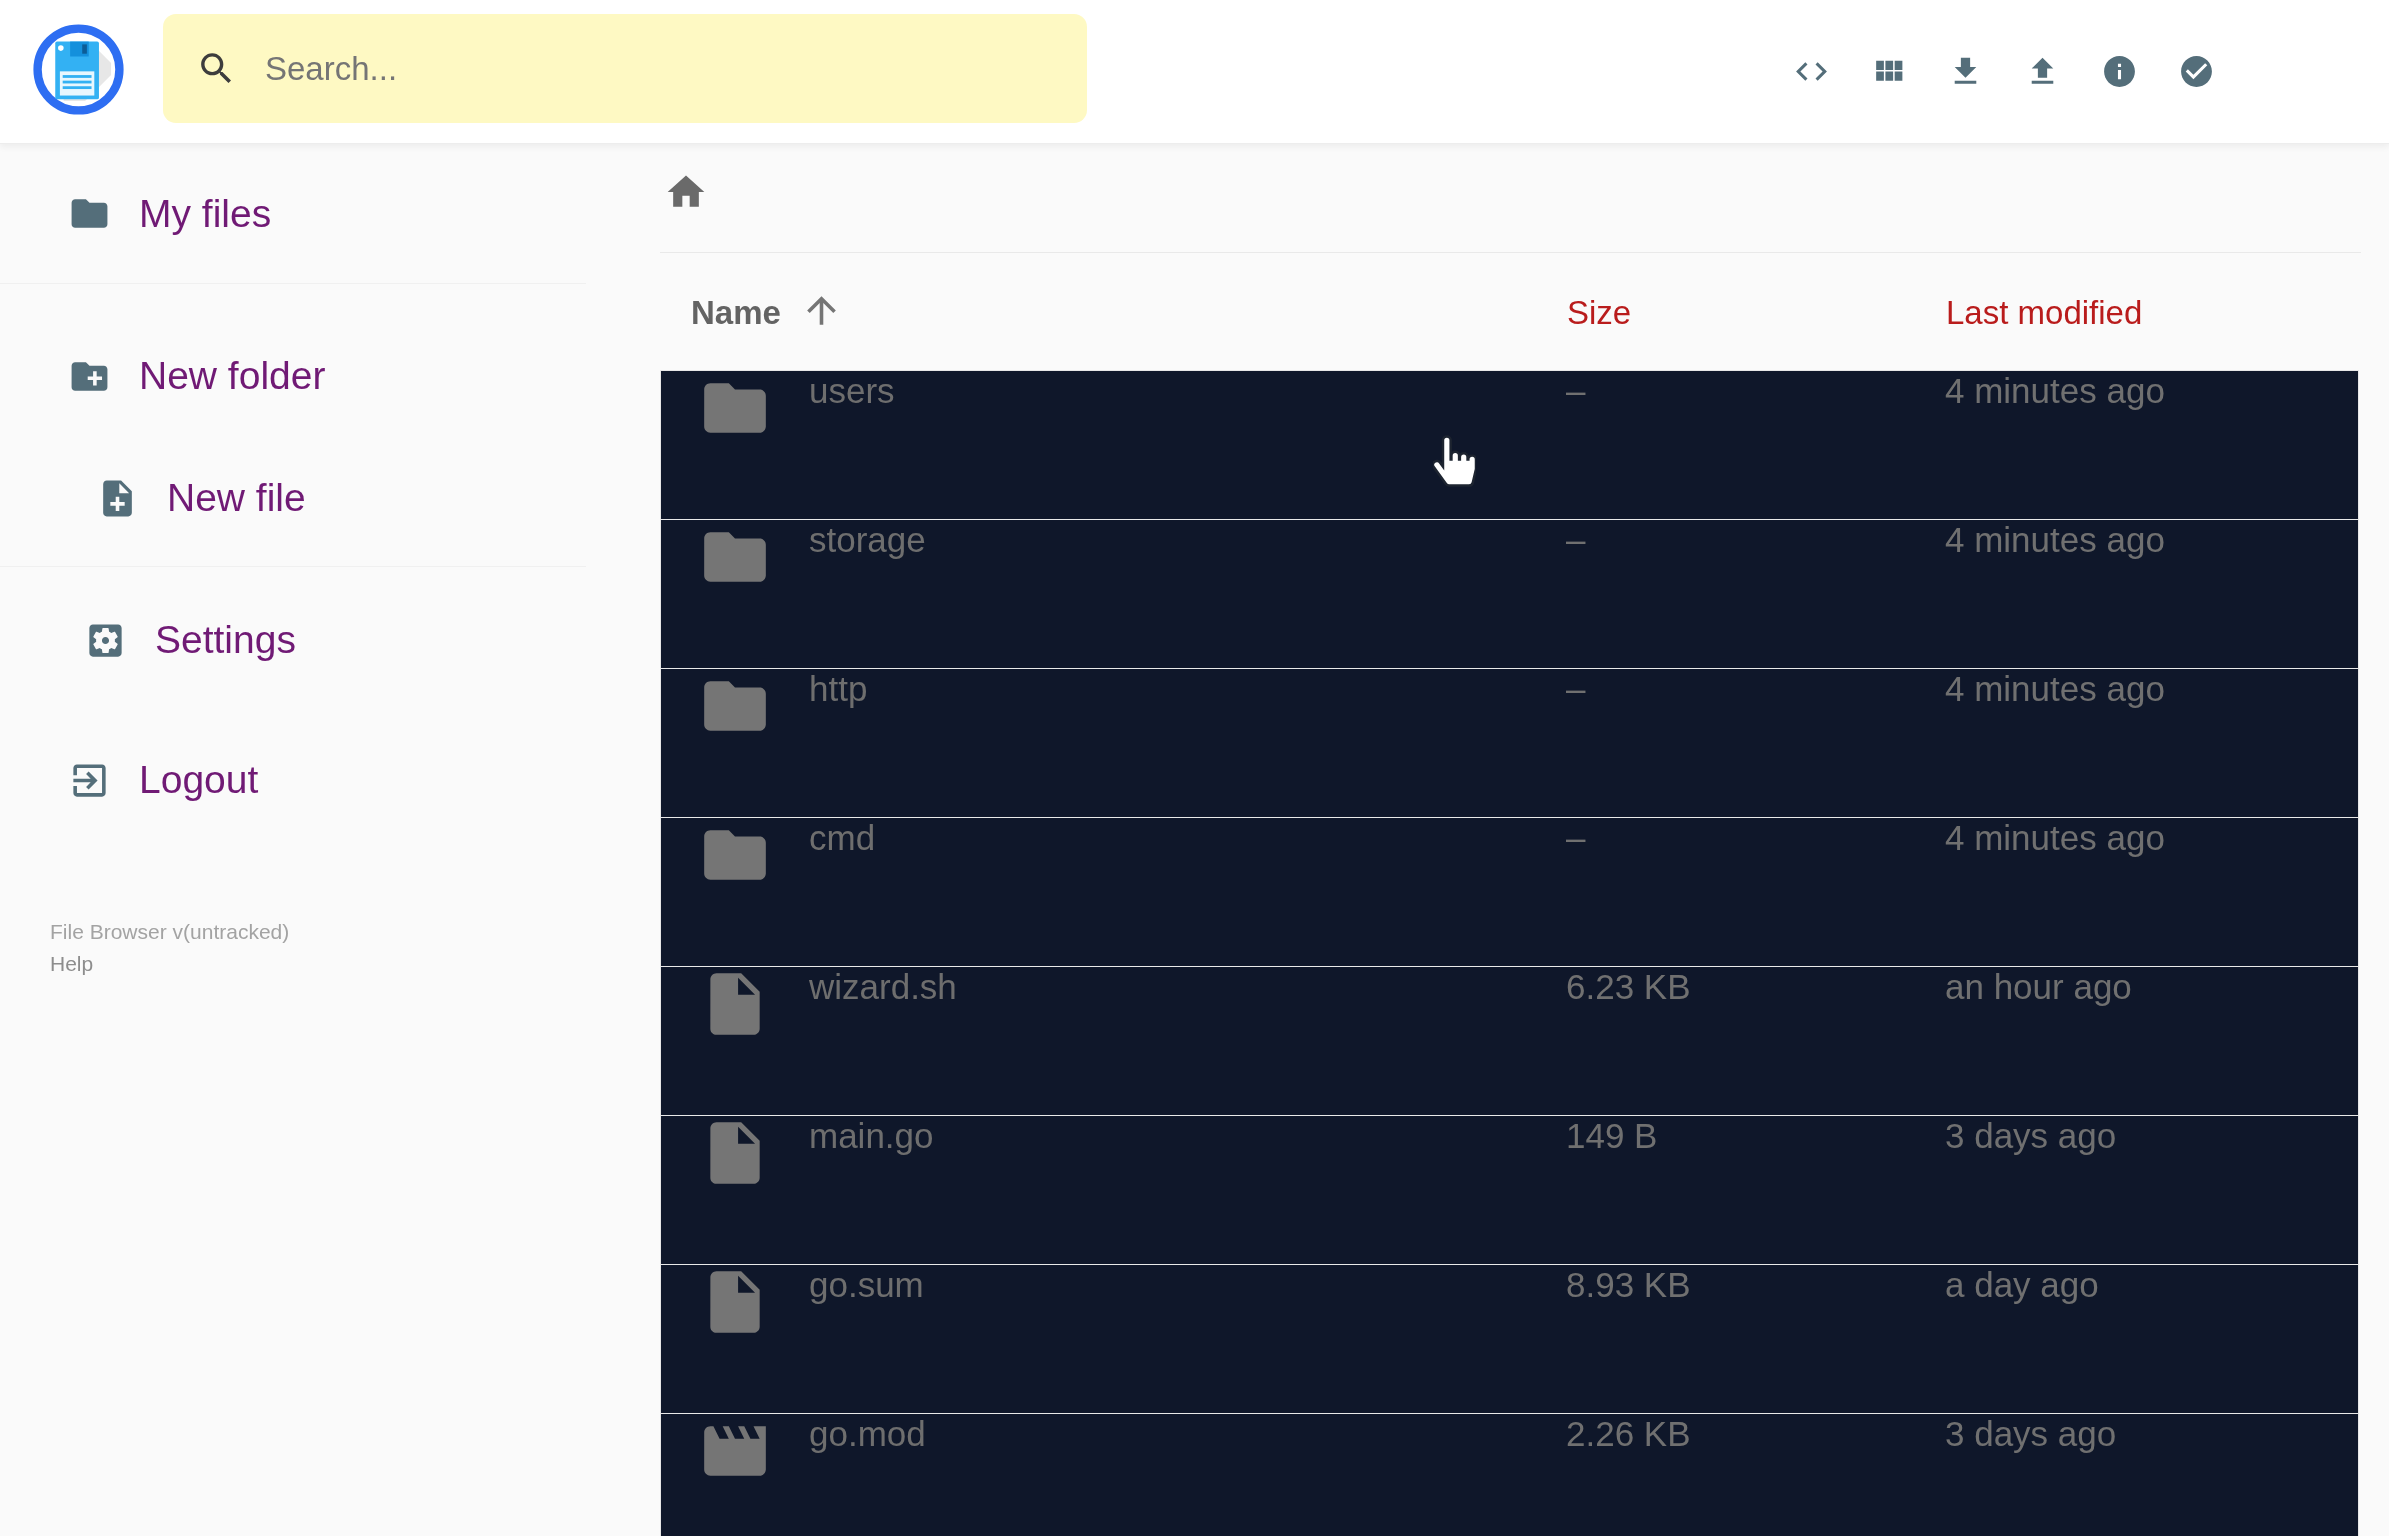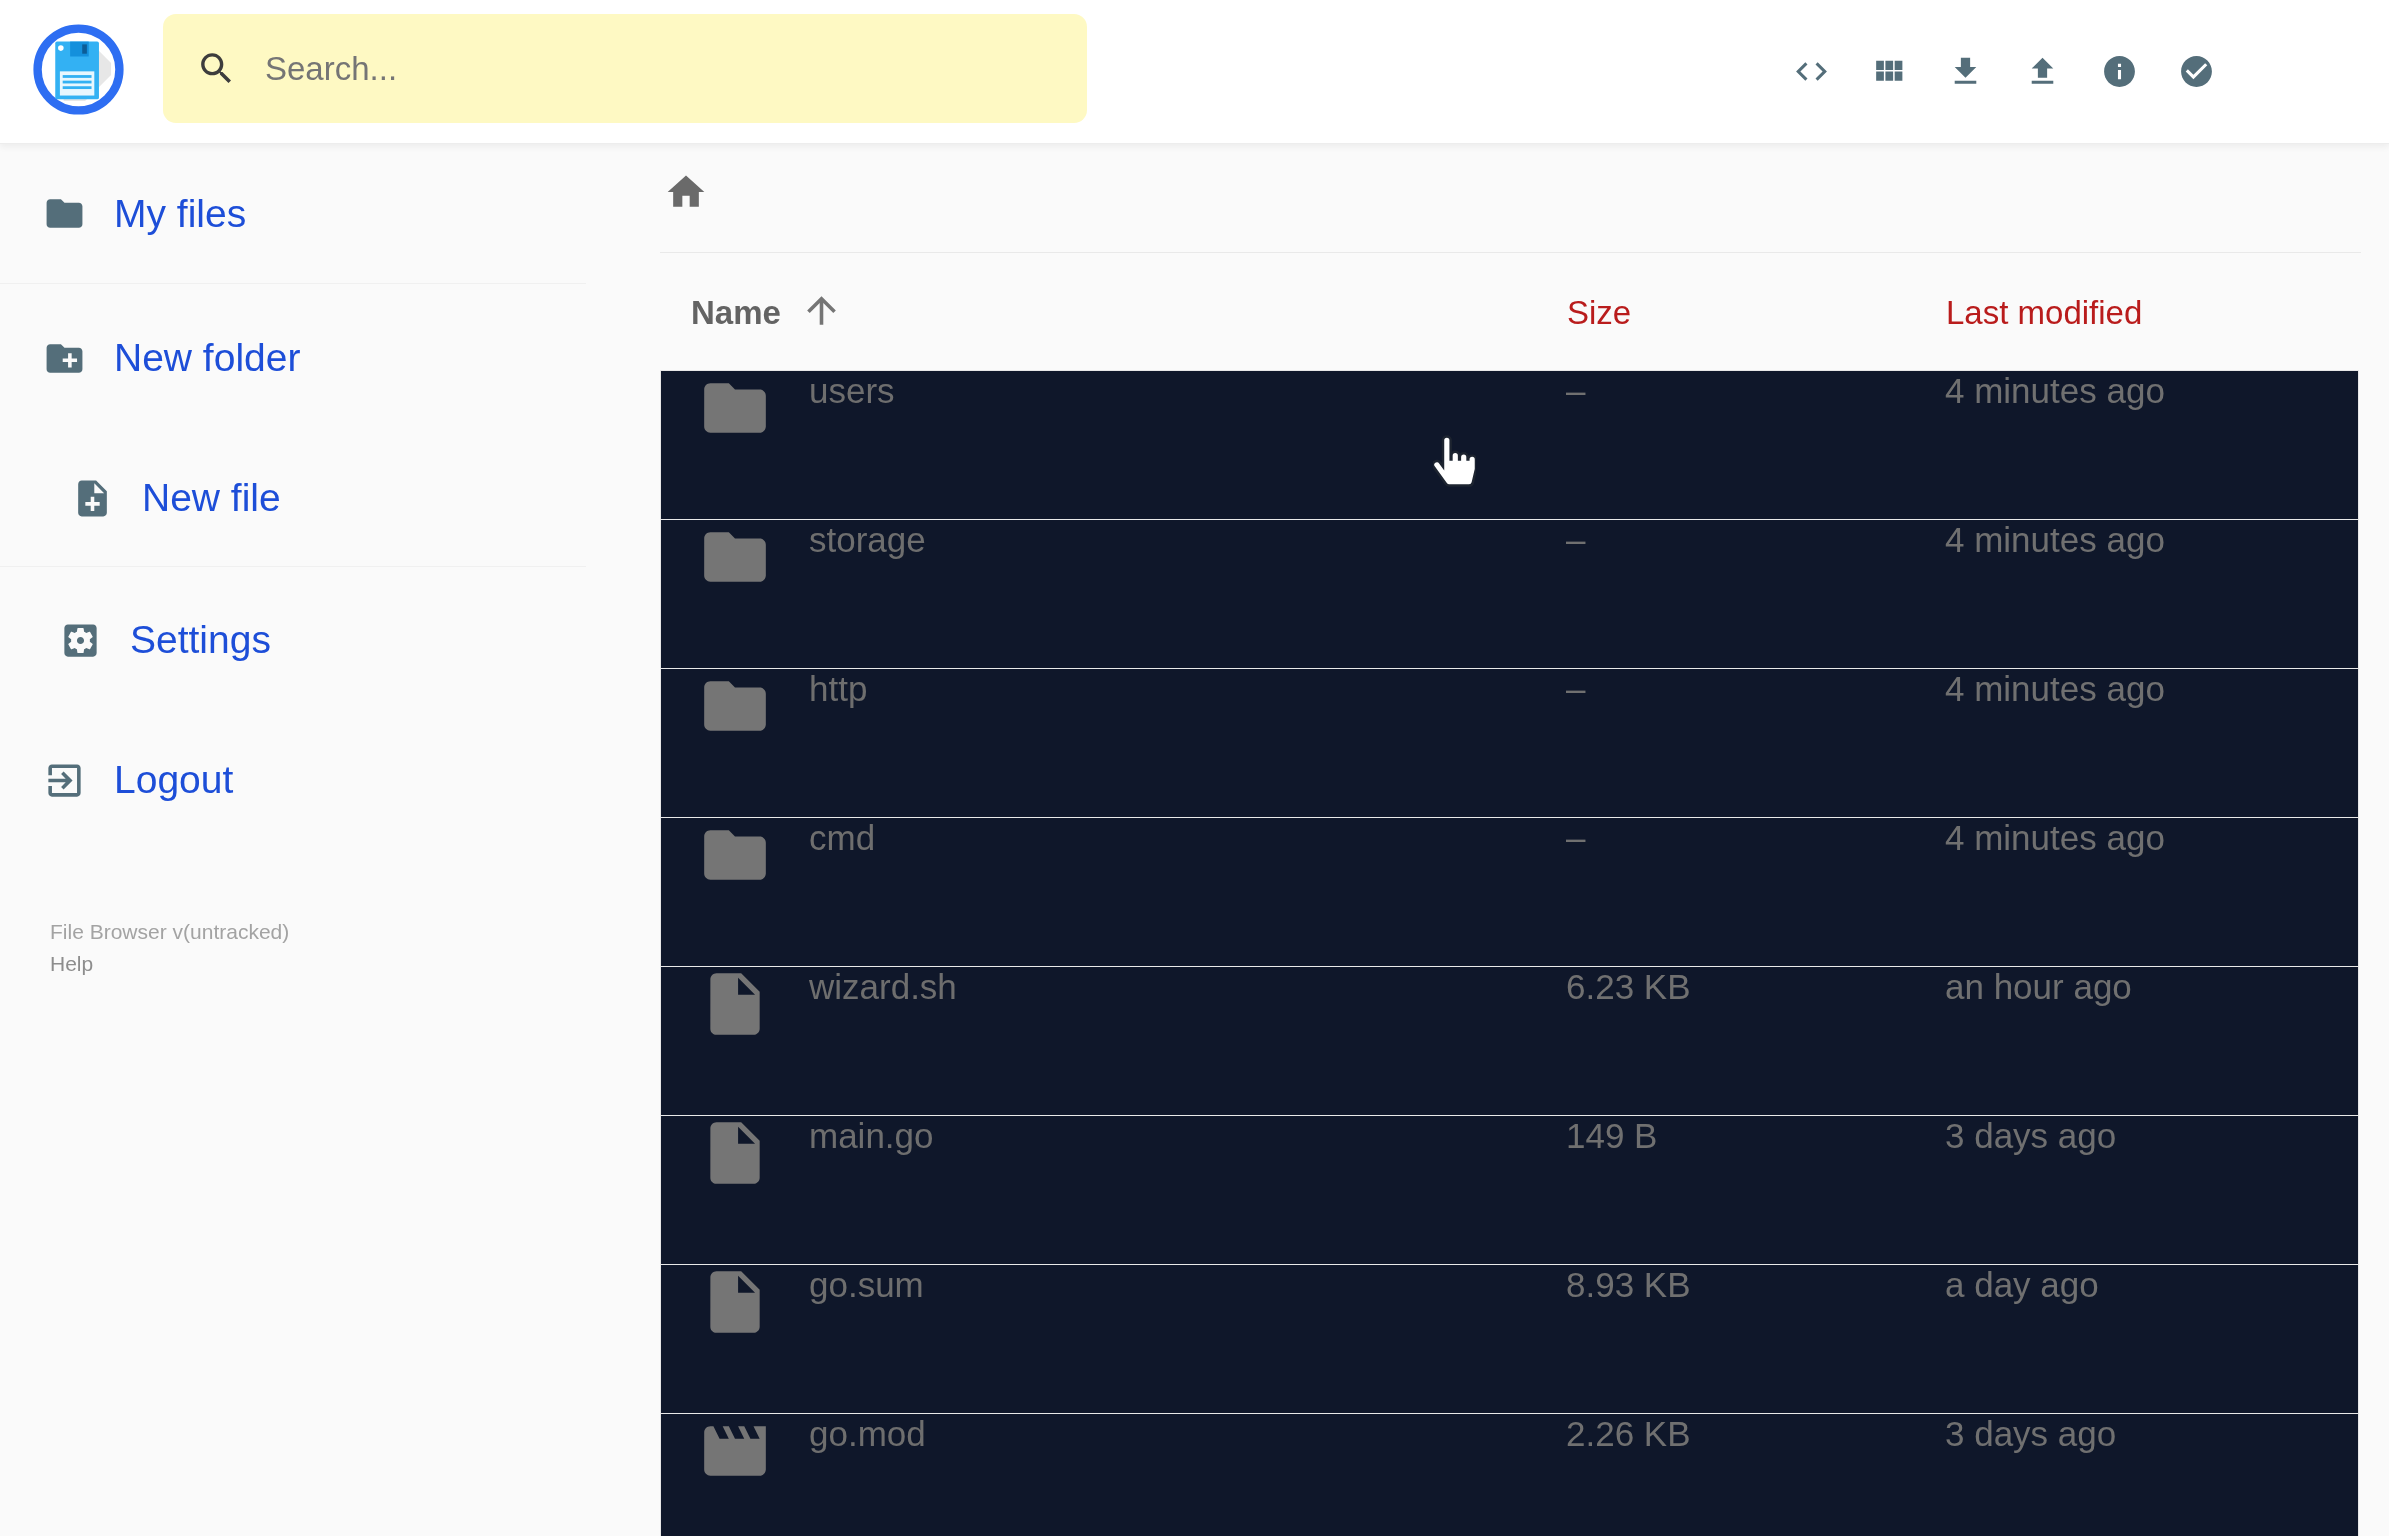--- a/index.html
+++ b/index.html
@@ -20,21 +20,21 @@
   .search input{border:none;outline:none;background:transparent;margin-left:26px;
                 font-family:"Liberation Sans",sans-serif;font-size:33px;color:#555;width:740px;}
   .search input::placeholder{color:#757575;opacity:1;}
   .actions{position:absolute;left:1793px;top:0;height:143px;display:flex;align-items:center;gap:40px;}
   .action-btn{width:37px;height:37px;padding:0;border:none;background:transparent;cursor:pointer;display:block;}
   .action-btn svg{display:block;width:37px;height:37px;fill:#546e7a;}
 
   
   .sidebar{position:absolute;left:0;top:143px;width:586px;height:1393px;}
   .side-item{position:absolute;left:0;width:586px;height:80px;display:flex;align-items:center;
-             padding-left:43px;box-sizing:border-box;cursor:pointer;color:#1d4ed8;}
+             padding-left:68px;box-sizing:border-box;cursor:pointer;color:#701a75;}
   .side-item svg{width:43px;height:43px;fill:#546e7a;flex:0 0 auto;}
   .side-item .lbl{margin-left:28px;font-size:39px;}
   .side-divider{position:absolute;left:0;width:586px;height:0;border-top:1.9px solid #f0f0f0;}
   .side-footer{position:absolute;left:50px;top:773px;font-size:21px;line-height:31px;color:#a3a3a3;}
   .side-footer .help{color:#8d8d8d;cursor:pointer;display:inline-block;margin-top:0.9px;}
 
   
   .home-btn{position:absolute;left:664px;top:170px;width:44px;height:44px;border:none;background:transparent;padding:0;cursor:pointer;}
   .home-btn svg{width:44px;height:44px;fill:#6a6a6a;display:block;}
   .crumb-divider{position:absolute;left:660px;top:252px;width:1701px;border-top:1.9px solid #e9e9e9;}
@@ -128,21 +128,21 @@
 
     <div class="side-item" style="top:30.5px;">
       <svg viewBox="0 0 24 24">
         <path d="M10 4H4c-1.1 0-1.99.9-1.99 2L2 18c0 1.1.9 2 2 2h16c1.1 0 2-.9 2-2V8c0-1.1-.9-2-2-2h-8l-2-2z"></path>
       </svg>
       <span class="lbl">My files</span>
     </div>
 
     <div class="side-divider" style="top:140px;"></div>
 
-    <div class="side-item" style="top:175px;">
+    <div class="side-item" style="top:175px;align-items:flex-end;">
       <svg viewBox="0 0 24 24">
         <path d="M20 6h-8l-2-2H4c-1.1 0-1.99.9-1.99 2L2 18c0 1.1.9 2 2 2h16c1.1 0 2-.9 2-2V8c0-1.1-.9-2-2-2zm-1 8h-3v3h-2v-3h-3v-2h3V9h2v3h3v2z"></path>
       </svg>
       <span class="lbl">New folder</span>
     </div>
 
     <div class="side-item" style="top:315px;margin-left:28px;">
       <svg viewBox="0 0 24 24">
         <path d="M14 2H6c-1.1 0-1.99.9-1.99 2L4 20c0 1.1.89 2 1.99 2H18c1.1 0 2-.9 2-2V8l-6-6zm2 14h-3v3h-2v-3H8v-2h3v-3h2v3h3v2zm-3-7V3.5L18.5 9H13z"></path>
       </svg>

